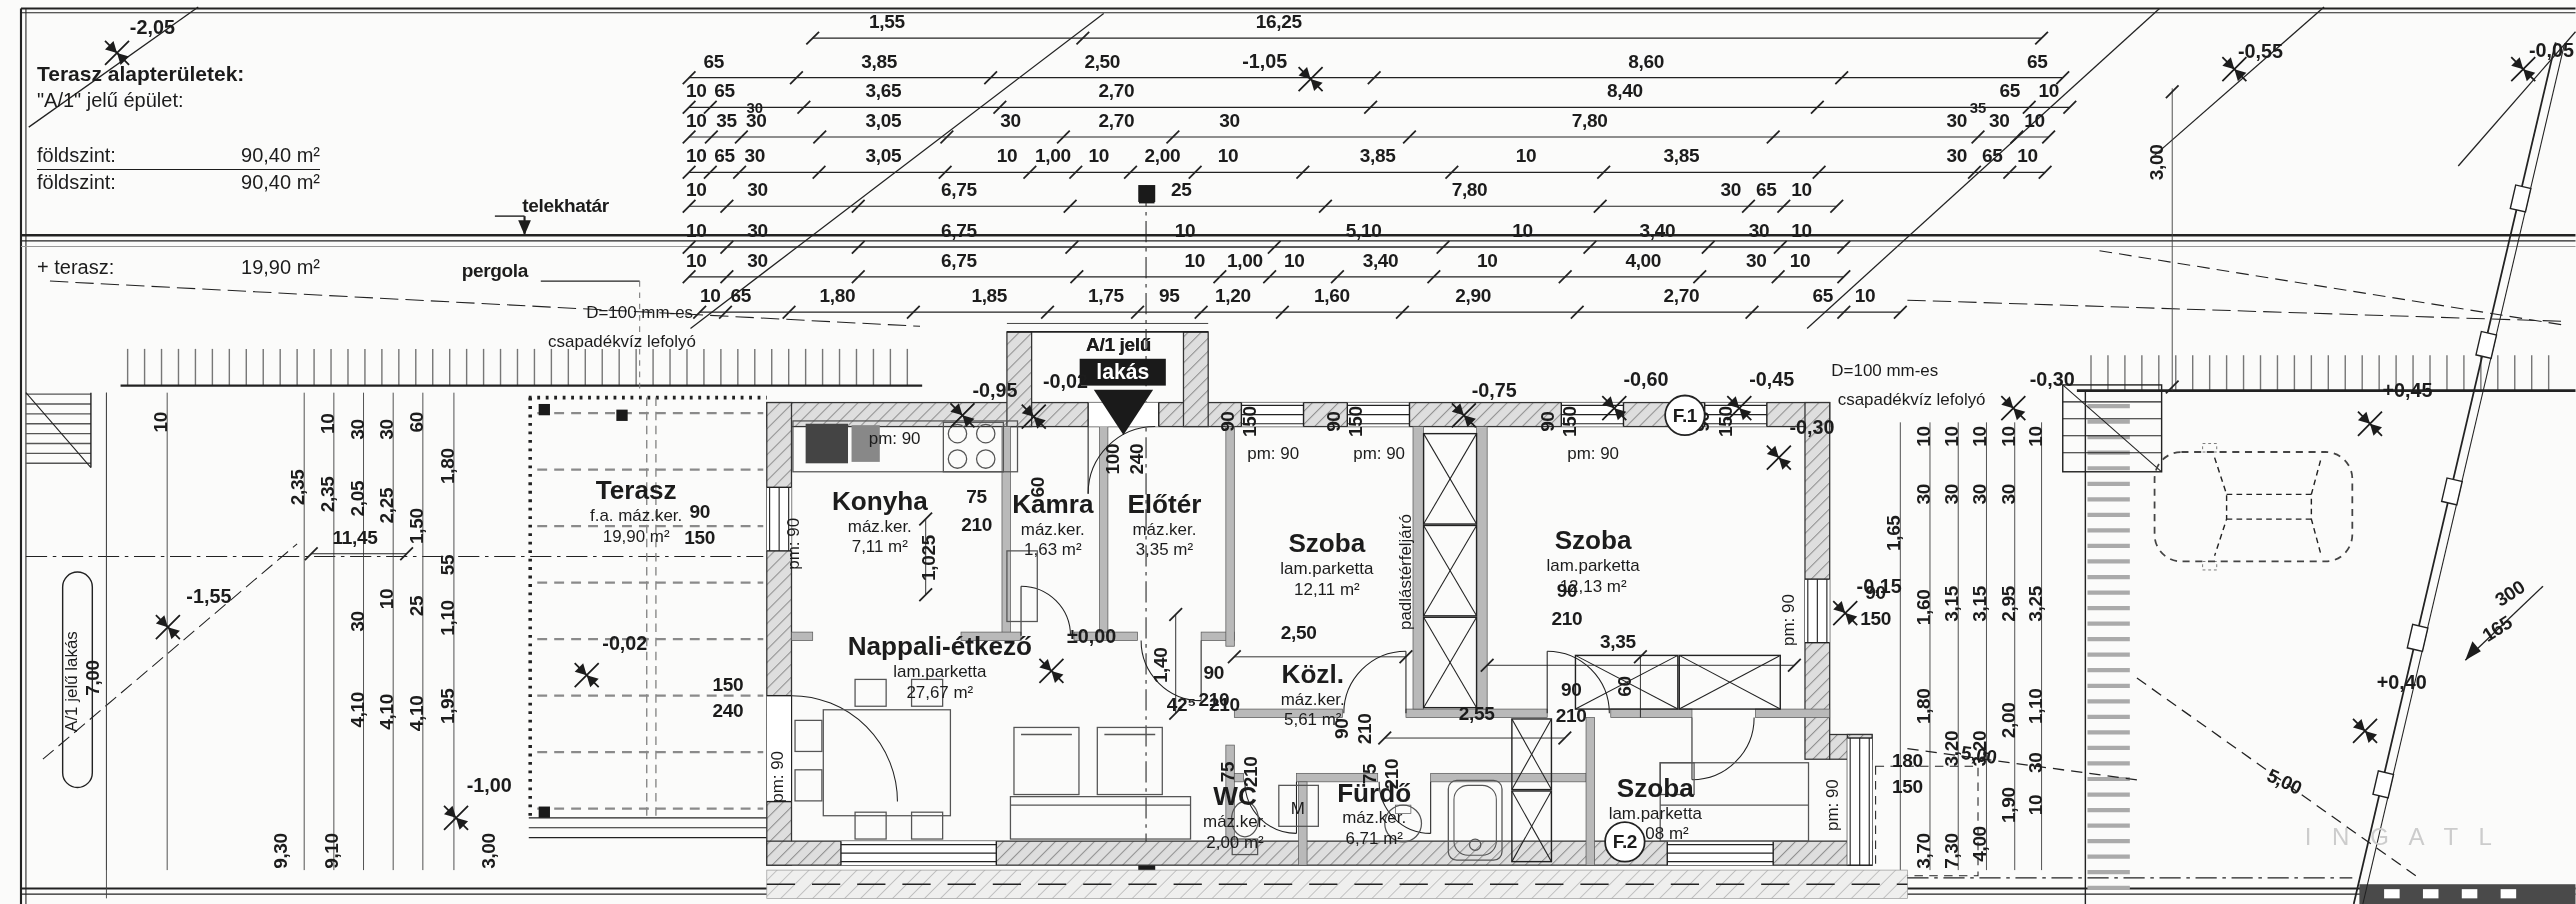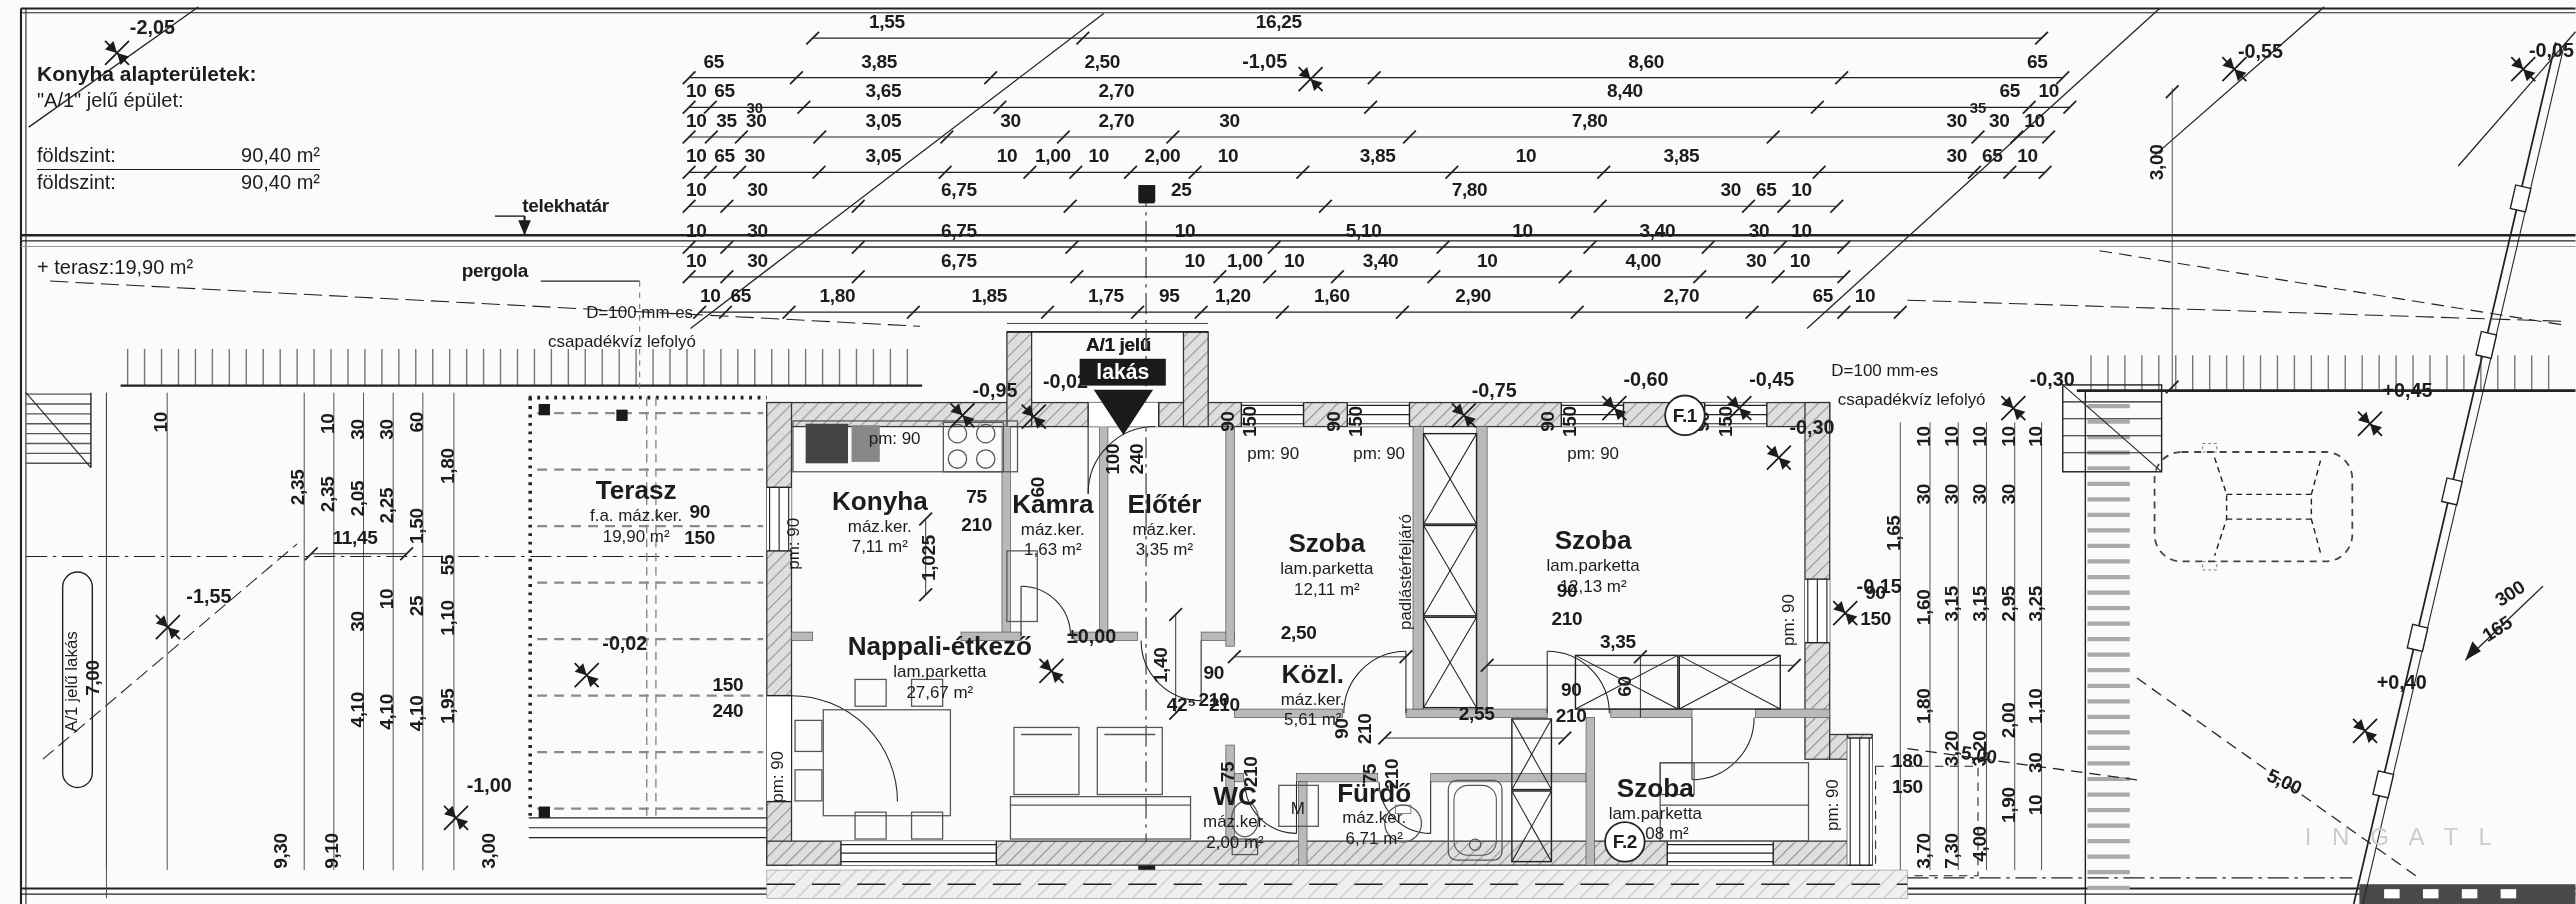--- a/index.html
+++ b/index.html
@@ -15,21 +15,21 @@
   .inv{font-size:30px;font-weight:bold;fill:#ffffff;}
   .wm{font-size:34px;fill:#cccccc;letter-spacing:10px;}
   
   #titleblock{position:absolute;left:37px;top:62px;width:297px;}
   #titleblock .h1{font-size:21px;font-weight:bold;}
   #titleblock .h2{font-size:20px;margin-top:2.8px;}
   #titleblock table{margin-top:31px;border-collapse:collapse;font-size:20px;width:283px;}
   #titleblock td{padding:1.4px 0;}
   #titleblock tr.ul td{border-bottom:1.4px solid #1c1c1c;}
   #teraszrow{position:absolute;left:37px;top:256px;width:283px;font-size:20px;
-             display:flex;}
+             display:flex;justify-content:space-between;}
 </style>
 </head>
 <body>
 
 <div id="stage">
 
   <svg id="cv" width="2576" height="904" viewBox="0 0 3646 1280">
     <defs>
       <pattern id="h" width="13" height="13" patternUnits="userSpaceOnUse" patternTransform="rotate(45)">
         <rect width="13" height="13" fill="#dedede"></rect>
@@ -834,21 +834,21 @@
         <use href="#star" x="0" y="0" transform="translate(645,1158)"></use>
         <text x="0" y="0" class="l" transform="translate(692,1122)">-1,00</text>
         <use href="#star" x="0" y="0" transform="translate(3355,600)"></use>
         <text x="0" y="0" class="l" transform="translate(3408,562)">+0,45</text>
         <use href="#star" x="0" y="0" transform="translate(3348,1035)"></use>
         <text x="0" y="0" class="l" transform="translate(3400,976)">+0,40</text>
       </g>
   </svg>
 
   <div id="titleblock">
-    <div class="h1">Konyha alapterületek:</div>
+    <div class="h1">Terasz alapterületek:</div>
     <div class="h2">"A/1" jelű épület:</div>
     <table>
       <tbody>
           <tr class="ul">
         <td>földszint:</td>
         <td align="right">90,40 m²</td>
       </tr>
       <tr>
         <td>földszint:</td>
         <td align="right">90,40 m²</td>

